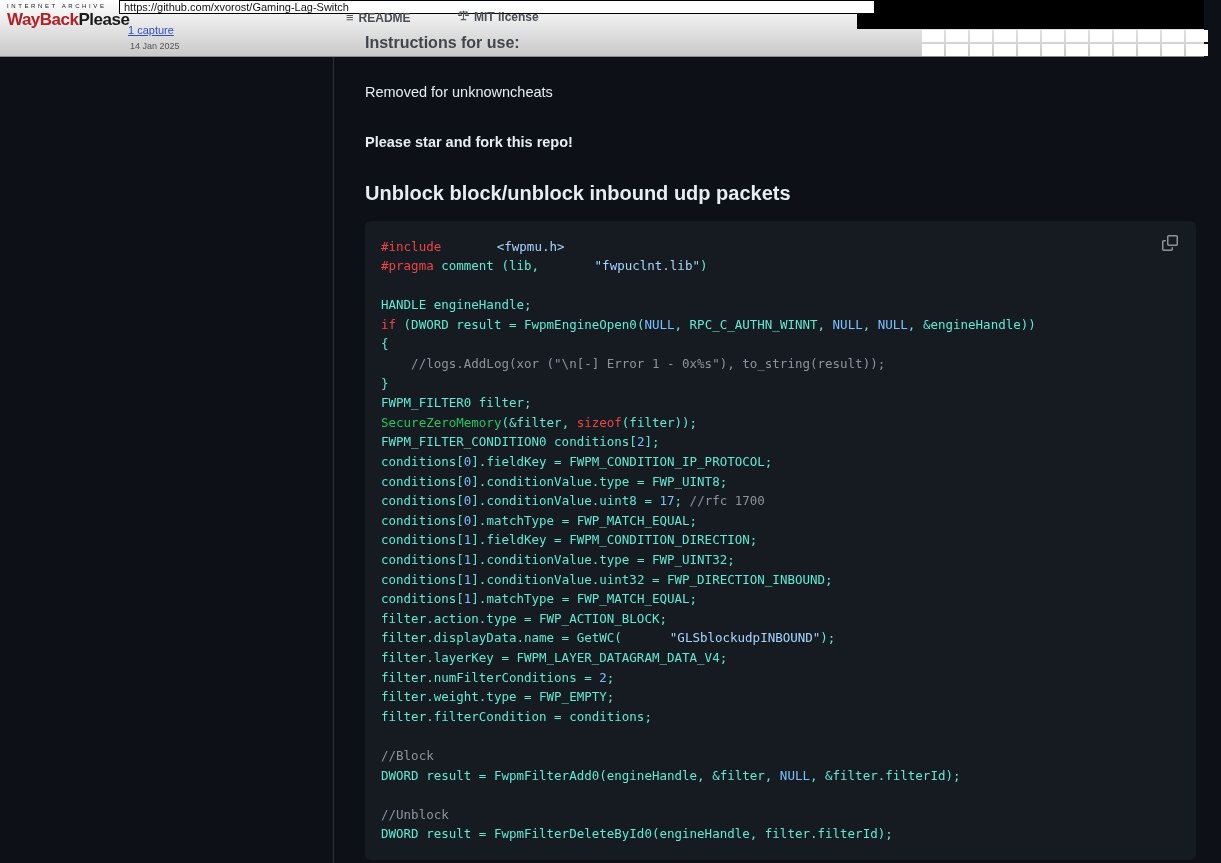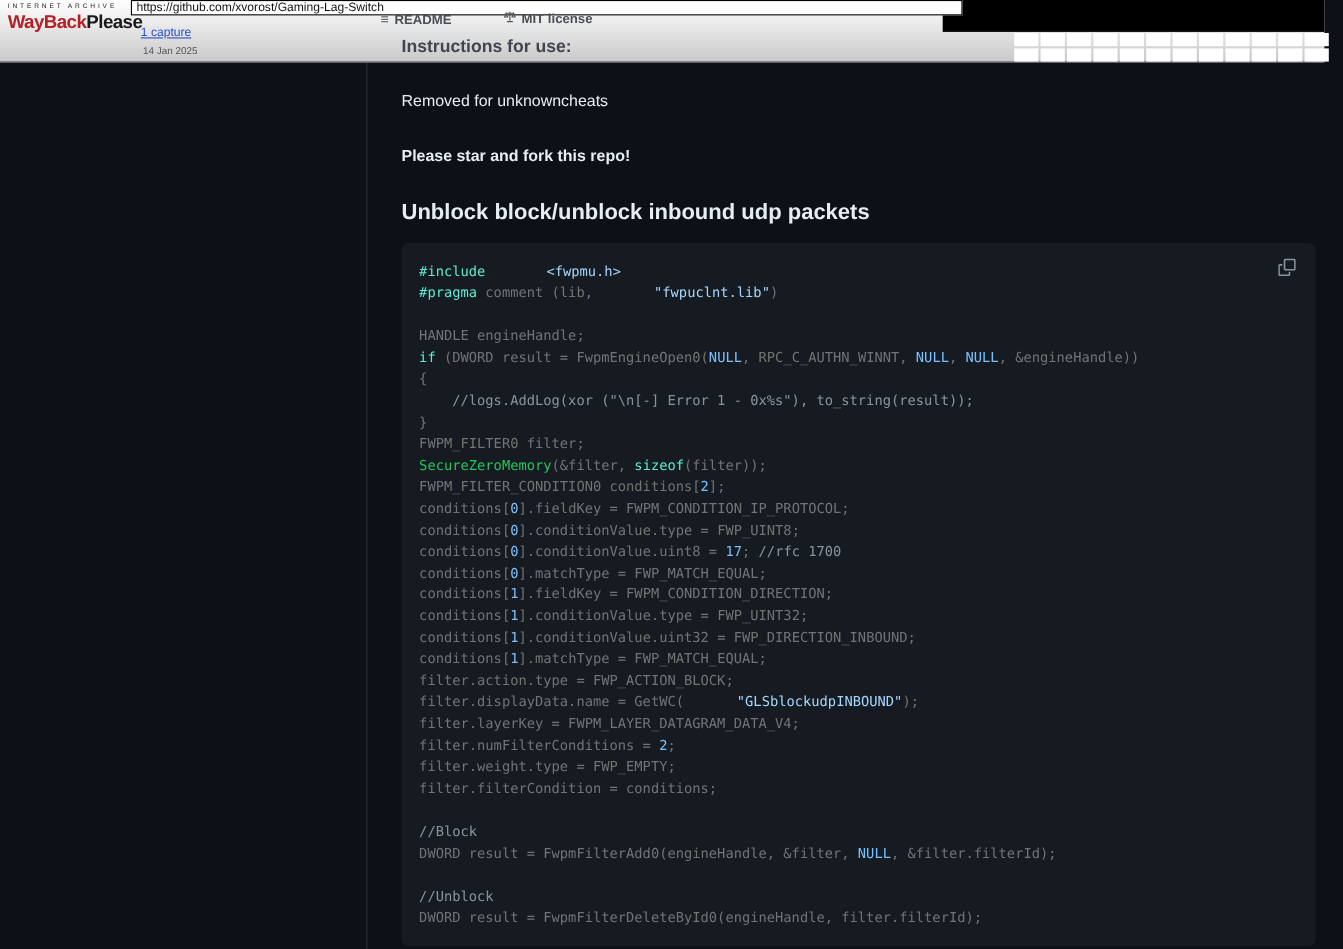--- a/index.html
+++ b/index.html
@@ -63,22 +63,22 @@
 
   .code-block {
     position:relative; margin-top:15px;
     background:#161b22; border-radius:6px; padding:16px;
   }
   .code {
     margin:0; white-space:pre; overflow:hidden;
     font-family:"DejaVu Sans Mono", monospace;
     font-size:12.5px; line-height:19.6px; color:#e6edf3;
   }
-  .tok-p { color:#737373;margin-top:16px; }
-  .tok-k { color:#5eead4; }
+  .tok-p { color:#5eead4;margin-top:16px; }
+  .tok-k { color:#ef4444; }
   .tok-s { color:#a5d6ff;margin-left:48px; }
   .tok-n { color:#79c0ff; }
   .tok-f { color:#22c55e; }
   .tok-c { color:#8b949e; }
 
   .copy-btn {
     position:absolute; top:10px; right:14px;
     background:transparent; border:0; padding:4px; cursor:pointer; line-height:0;
   }
 </style>

